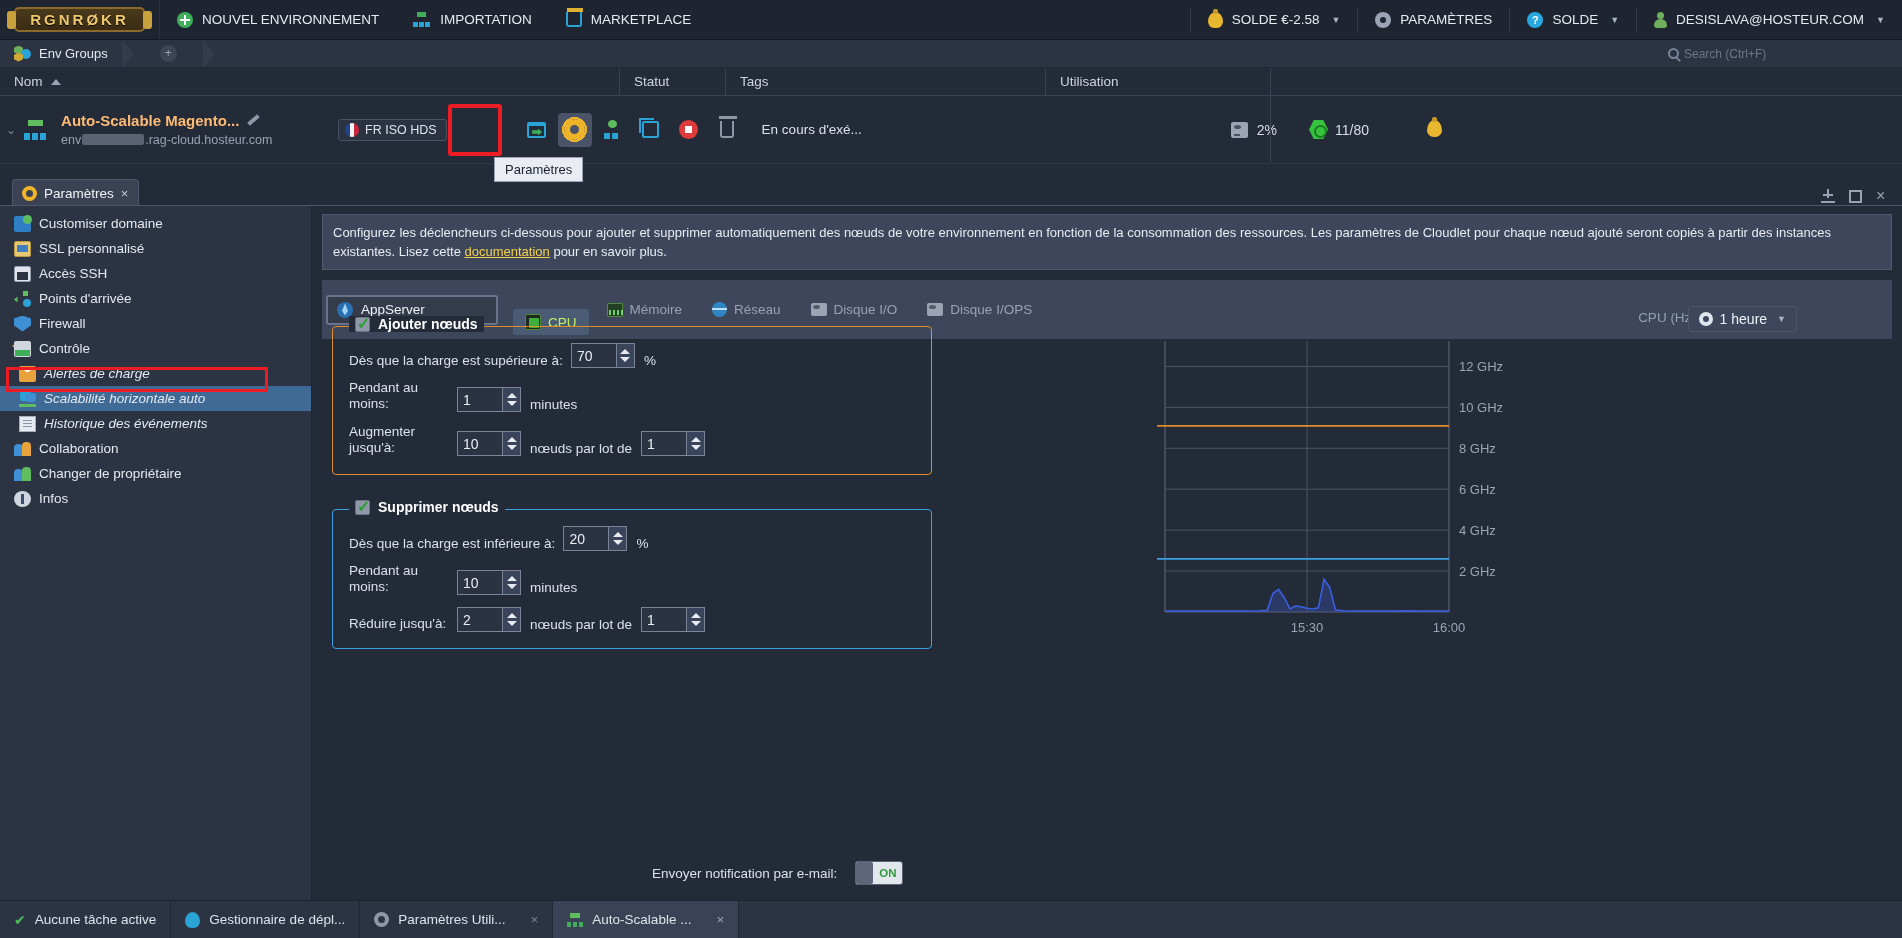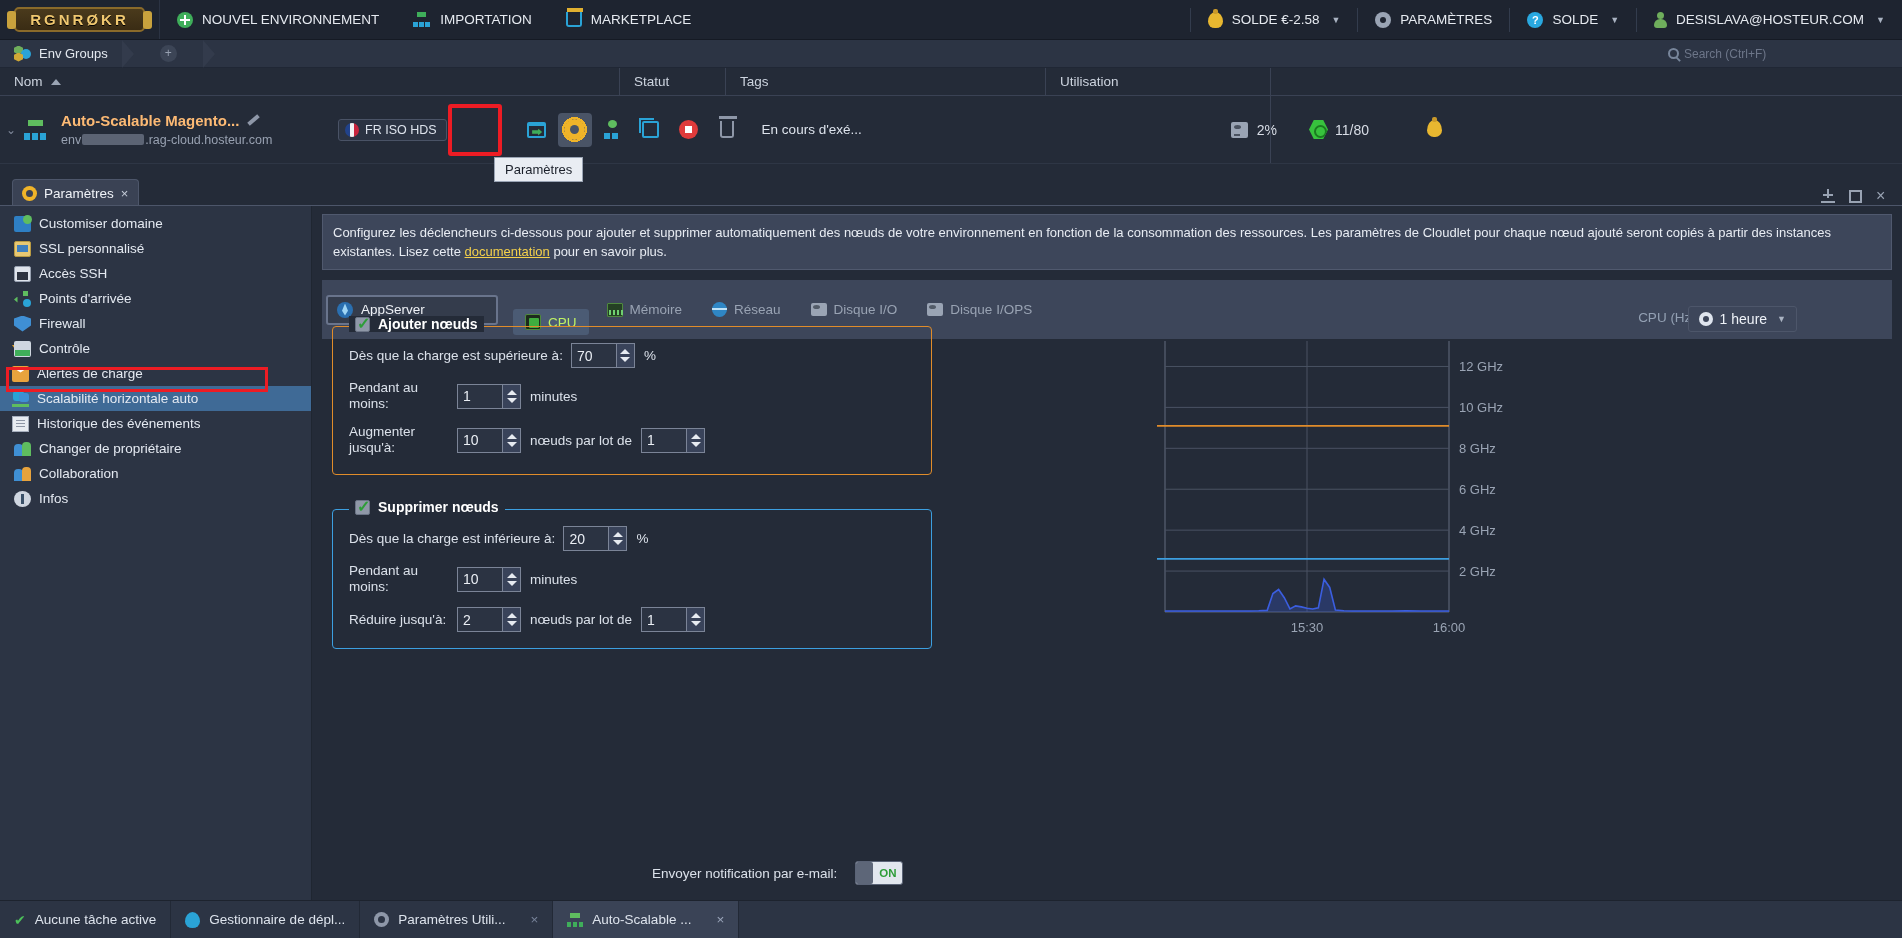--- a/index.html
+++ b/index.html
@@ -150,21 +150,21 @@
   .ic-dl em{position:absolute;left:0;bottom:0;width:14px;height:2px;background:#99a3b3;}
   .ic-expand{width:13px;height:13px;border:2px solid #99a3b3;}
   .ic-closew{width:14px;height:14px;color:#99a3b3;font-size:16px;line-height:13px;}
   #winbody { position:absolute; left:0; top:27px; right:0; bottom:0; background:#2c3444;
      border-top:1px solid #4d566a; display:flex; }
   
   #sidebar { width:312px; background:#2c3444; border-right:1px solid #1f2631; flex:0 0 312px;
      padding-top:5px; position:relative; }
   .nav { display:flex; align-items:center; gap:8px; height:25px; padding-left:14px; font-size:13.5px;
      color:#e4e9f1; white-space:nowrap; }
-  .nav.child { padding-left:12px; }
+  .nav.child { padding-left:19px;font-style:italic; }
   .nav.active { background:#3f6a96; }
   .nav .tri { width:0;height:0;border-top:5px solid transparent;border-bottom:5px solid transparent;
      border-left:7px solid #e0a32e; position:absolute; left:12px; }
   .nav .tri.open { border-left:5px solid transparent;border-right:5px solid transparent;
      border-top:7px solid #e0a32e; border-bottom:none; }
   .nico { width:17px; height:16px; position:relative; flex:0 0 17px; }
   .nico-domain{background:#2e7fc4;border-radius:2px;}
   .nico-domain::after{content:"";position:absolute;right:-1px;top:-1px;width:9px;height:9px;background:#5fbd5f;border-radius:50%;}
   .nico-ssl{background:#e8c873;border:1px solid #b99a43;border-radius:2px;}
   .nico-ssl::after{content:"";position:absolute;left:2px;top:3px;width:11px;height:7px;background:#3f7fbf;}
@@ -223,21 +223,21 @@
   .ic-diskio::after{content:"";position:absolute;left:2px;top:2px;width:7px;height:4px;border-radius:50%;background:#525b68;}
   
   #panelzone { position:absolute; left:20px; top:120px; width:600px; }
   .gbox { border:1px solid #e08c2a; border-radius:4px; padding:16px 16px 14px 16px; position:relative;
      margin-bottom:34px; }
   .gbox.blue { border-color:#3c9fe0; }
   .glegend { position:absolute; top:-11px; left:16px; background:#242b38; padding:0 6px;
      display:flex; align-items:center; gap:8px; font-size:14px; font-weight:bold; color:#fff; }
   .chk { width:15px;height:15px;background:#8f98a8;border:1px solid #6b7486;border-radius:2px;position:relative; }
   .chk::after { content:"✓"; position:absolute; left:1px; top:-4px; color:#2d9d38; font-size:16px; font-weight:bold; }
-  .frow { display:flex; align-items:center; margin-bottom:12px; }
+  .frow { display:flex; align-items:flex-end; margin-bottom:12px; }
   .flbl { font-size:13.5px; color:#dbe1ea; }
   .flbl.w2 { width:108px; line-height:16px; }
   .spin { display:flex; align-items:center; border:1px solid #7b out; border:1px solid #7b8497;
      background:#2b3342; height:25px; }
   .spin input { width:44px; height:23px; background:#2b3342; border:none; outline:none;
      color:#eaeef4; font-size:14px; padding-left:5px; font-family:"Liberation Sans",sans-serif; }
   .spin .arrows { width:18px; height:23px; border-left:1px solid #7b8497; background:#39435a;
      display:flex; flex-direction:column; align-items:center; justify-content:center; gap:3px; }
   .spin .arrows span { width:0;height:0;border-left:5px solid transparent;border-right:5px solid transparent; }
   .spin .arrows .up { border-bottom:5px solid #e7ebf1; }
@@ -480,32 +480,32 @@
             <i></i>
             <em></em>
           </span>
         <span>Scalabilité horizontale auto</span>
       </div>
       <div class="nav child">
         <span class="nico nico-hist"></span>
         <span>Historique des événements</span>
       </div>
       <div class="nav">
+        <span class="nico nico-collab">
+            <b></b>
+            <i></i>
+          </span>
+        <span>Collaboration</span>
+      </div>
+      <div class="nav">
         <span class="nico nico-owner">
             <b></b>
             <i></i>
           </span>
         <span>Changer de propriétaire</span>
-      </div>
-      <div class="nav">
-        <span class="nico nico-collab">
-            <b></b>
-            <i></i>
-          </span>
-        <span>Collaboration</span>
       </div>
       <div class="nav">
         <span class="nico nico-info"></span>
         <span>Infos</span>
       </div>
       <div id="redbox-nav"></div>
     </div>
 
     <div id="main">
       <div id="info-banner">

